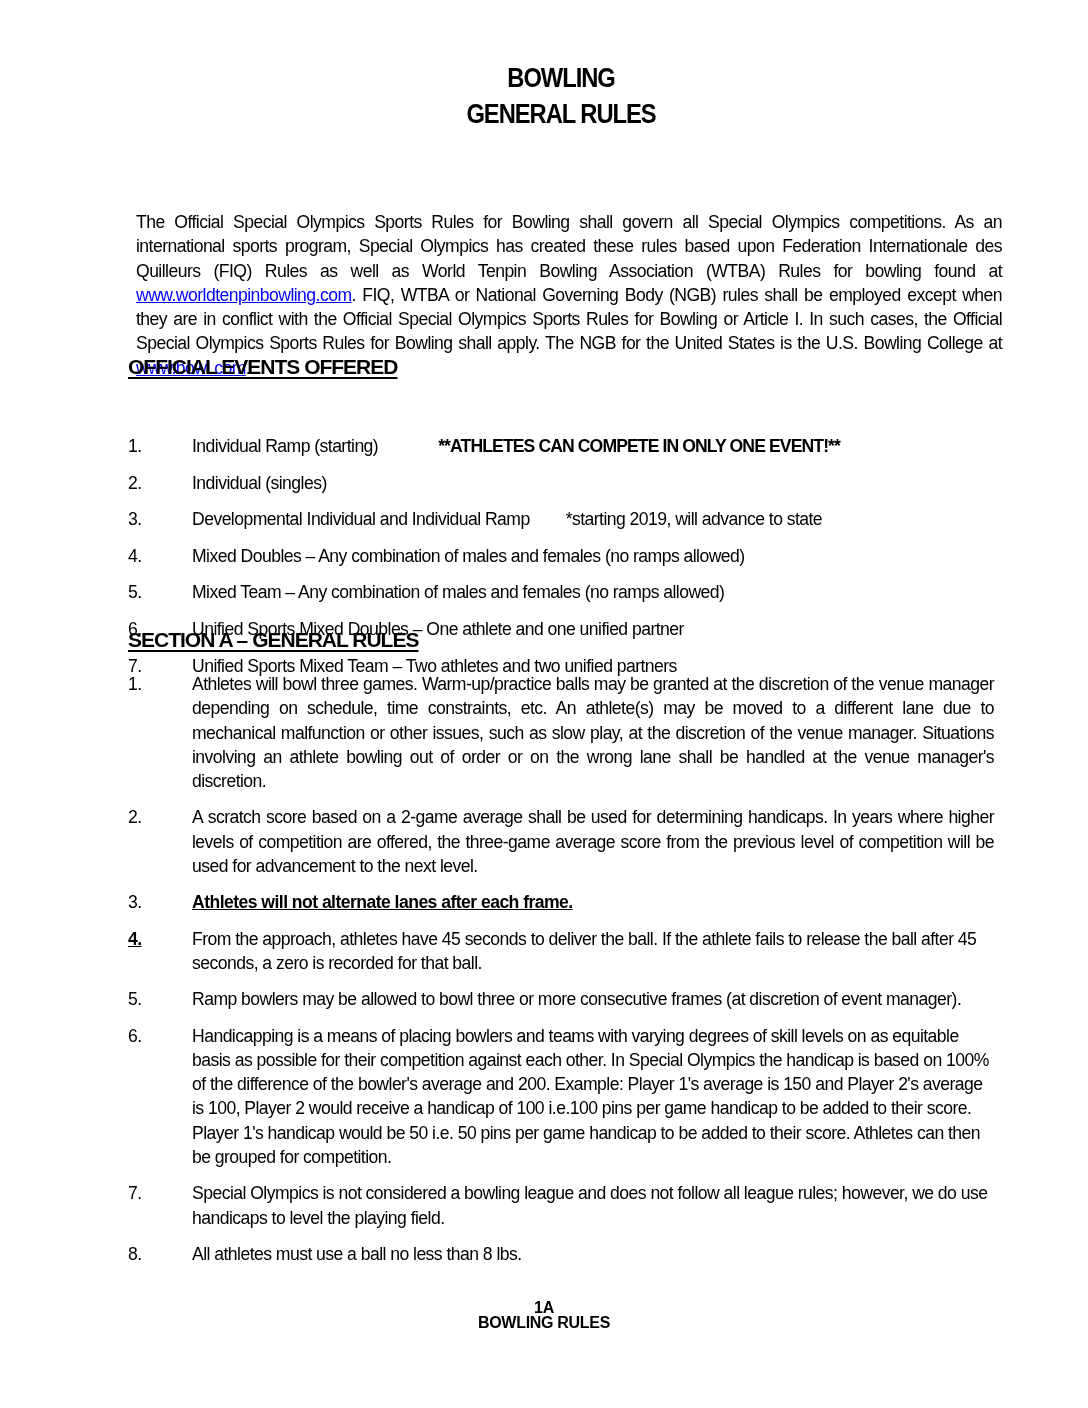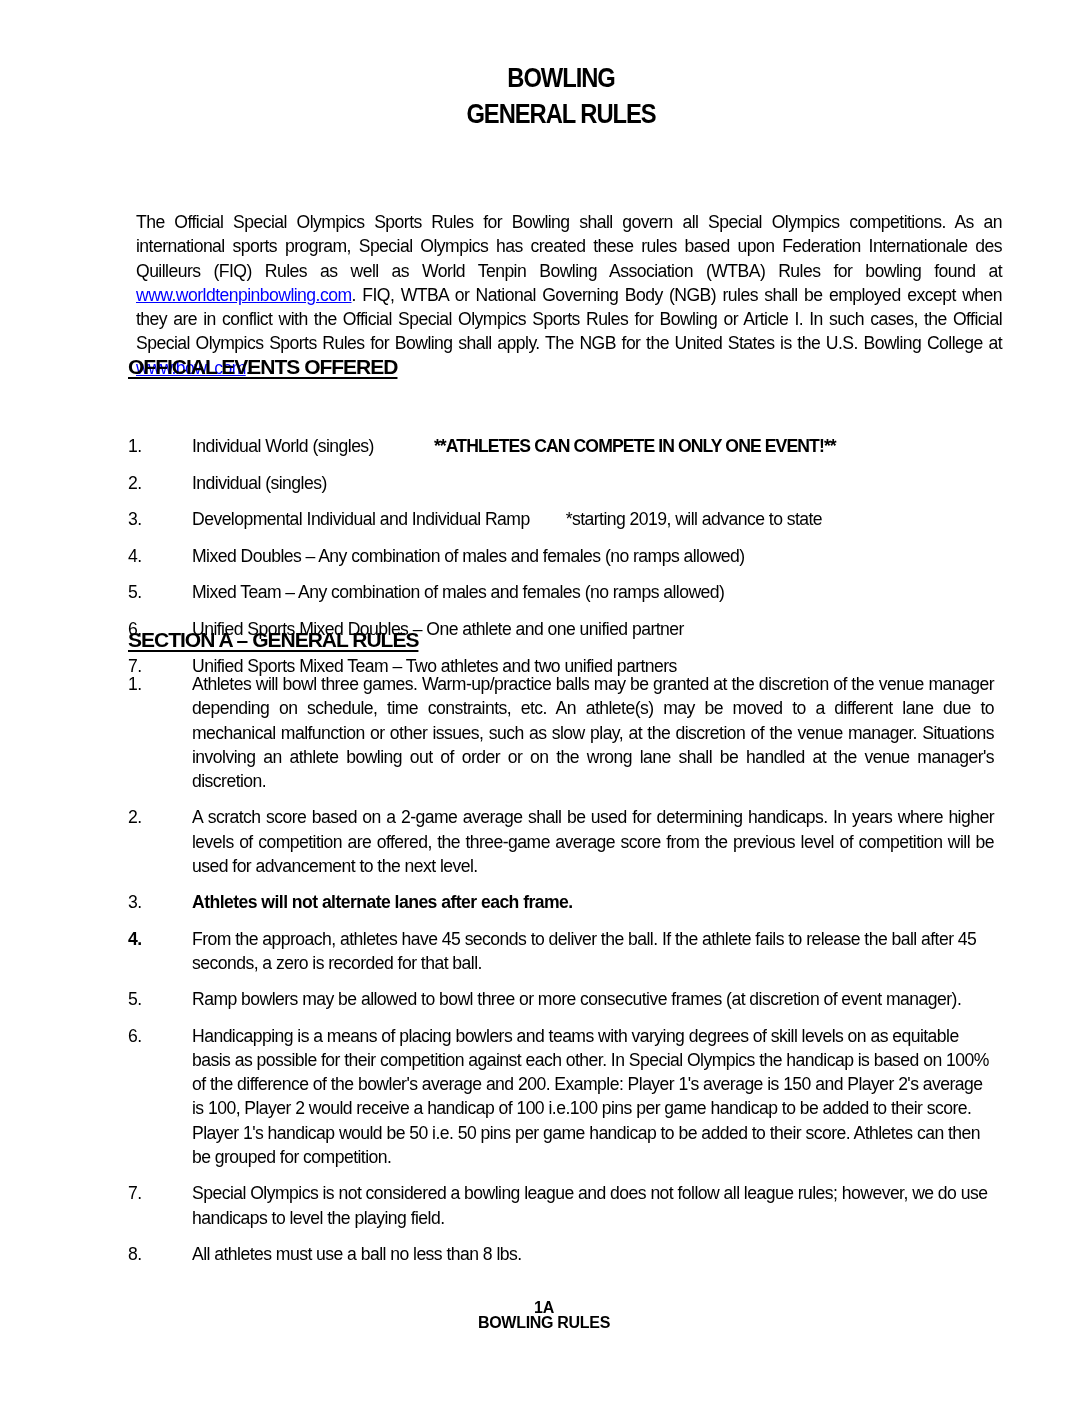--- a/index.html
+++ b/index.html
@@ -23,21 +23,21 @@
   .events { position: absolute; top: 374px; left: 0; width: 866px; }
   .event-row { display: flex; height: 36.6px; align-items: flex-start; }
   .num { width: 64px; flex: 0 0 64px; }
   .ev-text { flex: 1; }
   .ev-note-bold { font-weight: bold; margin-left: 60px; letter-spacing: -0.9px; }
   .ev-note { margin-left: 36px; }
   .rules { position: absolute; top: 672px; left: 0; width: 866px; }
   .rule-row { display: flex; margin-bottom: 12px; }
   .rule-text { flex: 1; text-align: justify; }
   .rule-text.left { text-align: left; }
-  .bold { font-weight: bold; }
+  .bold { font-weight: bold; text-decoration: underline; }
   .footer {
     position: absolute; top: 1300px; left: 0; width: 1088px; text-align: center;
     font-weight: bold; font-size: 16px; line-height: 15px; letter-spacing: -0.3px;
   }
 </style>
 </head>
 <body>
 
 <div class="page">
   <h1 class="title">BOWLING</h1>
@@ -45,21 +45,21 @@
 
   <p class="intro narrow" style="margin:0;">
     <span>The Official Special Olympics Sports Rules for Bowling shall govern all Special Olympics competitions.  As an international sports program, Special Olympics has created these rules based upon Federation Internationale des Quilleurs (FIQ) Rules as well as World Tenpin Bowling Association (WTBA) Rules for bowling found at </span><a href="#" style="color: rgb(0, 0, 255);">www.worldtenpinbowling.com</a><span>. FIQ, WTBA or National Governing Body (NGB) rules shall be employed except when they are in conflict with the Official Special Olympics Sports Rules for Bowling or Article I.  In such cases, the Official Special Olympics Sports Rules for Bowling shall apply.  The NGB for the United States is the U.S. Bowling College at </span><a href="#" style="color: rgb(0, 0, 255);">www.bowl.com</a><span>.</span>
   </p>
 
   <div class="sec-head" style="top:284px;margin-top:11px;">OFFICIAL EVENTS OFFERED</div>
 
   <div class="events narrow">
     <div class="event-row">
       <span class="num">1.</span>
-      <span class="ev-text"><span>Individual World (singles)</span><span class="ev-note-bold">**ATHLETES CAN COMPETE IN ONLY ONE EVENT!**</span></span>
+      <span class="ev-text"><span>Individual Ramp (starting)</span><span class="ev-note-bold">**ATHLETES CAN COMPETE IN ONLY ONE EVENT!**</span></span>
     </div>
     <div class="event-row">
       <span class="num">2.</span>
       <span class="ev-text">Individual (singles)</span>
     </div>
     <div class="event-row">
       <span class="num">3.</span>
       <span class="ev-text"><span>Developmental Individual and Individual Ramp</span><span class="ev-note">*starting 2019, will advance to state</span></span>
     </div>
     <div class="event-row">

